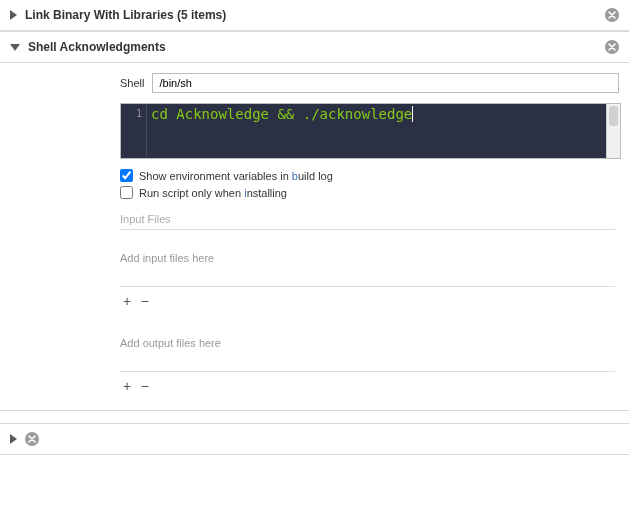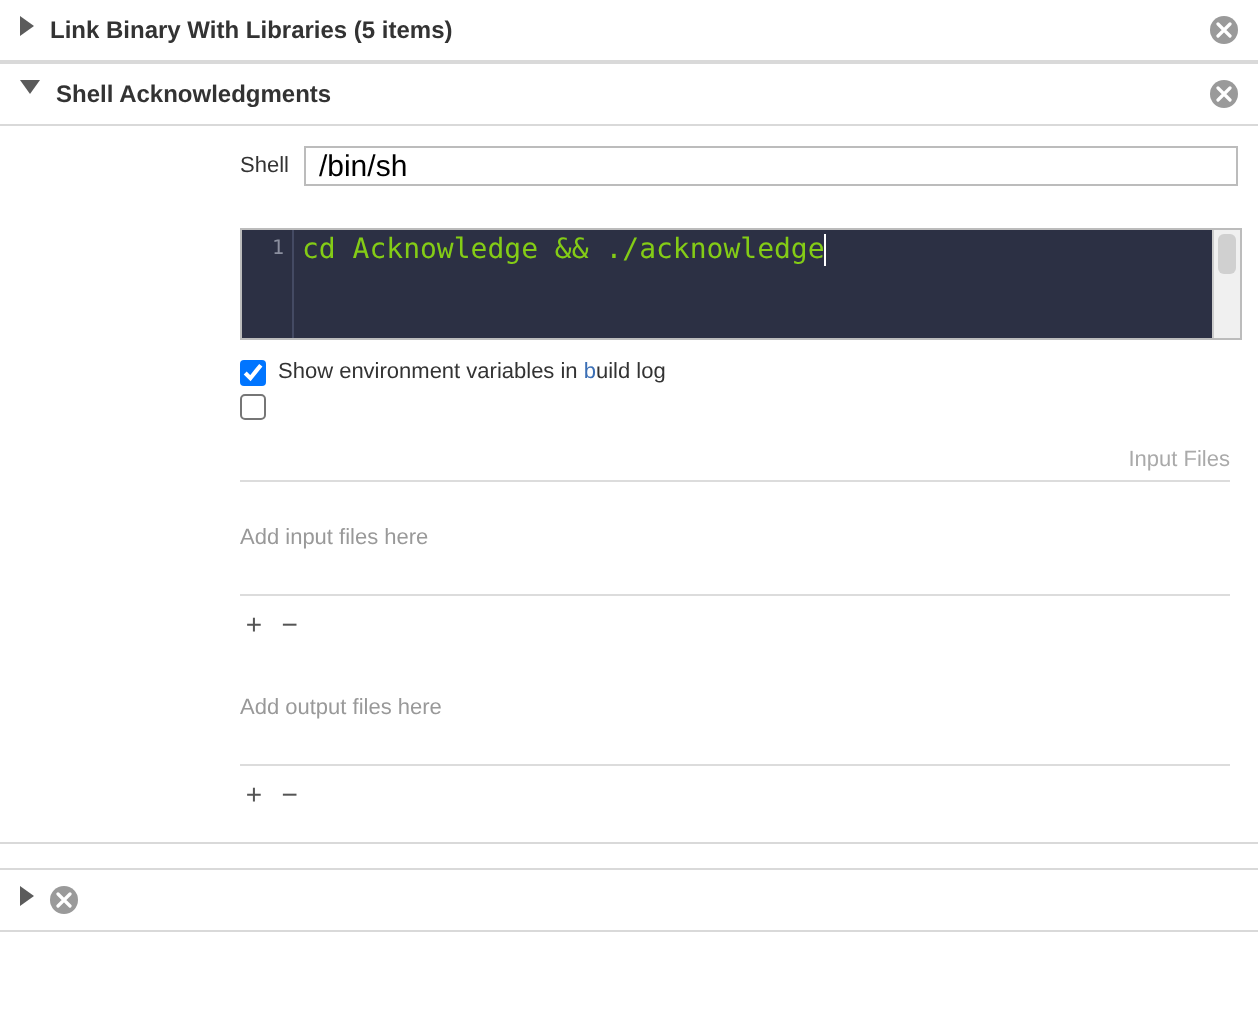--- a/index.html
+++ b/index.html
@@ -5,20 +5,21 @@
   * { box-sizing: border-box; margin: 0; padding: 0; }
   body {
     font-family: "Lucida Grande", "Helvetica Neue", Arial, sans-serif;
     font-size: 12px;
     background: #ffffff;
     color: #333;
     width: 629px;
   }
   .phase-row {
     display: flex;
+    align-items: center;
     padding: 8px 10px;
     border-top: 1px solid #d9d9d9;
     border-bottom: 1px solid #d9d9d9;
     background: #fff;
   }
   .phase-row.first { border-top: none; }
   .disclosure {
     width: 0; height: 0;
     display: inline-block;
     margin-right: 8px;
@@ -39,26 +40,26 @@
     background: #9a9a9a; color: #fff; font-size: 10px; line-height: 14px;
     text-align: center; cursor: pointer;
     display: flex; align-items: center; justify-content: center;
   }
   .close-btn svg { display: block; }
   .expanded-body {
     padding: 10px 10px 10px 120px;
     border-bottom: 1px solid #d9d9d9;
   }
   .shell-row {
-    display: flex; align-items: center; margin-bottom: 21px;
+    display: flex; align-items: center; margin-bottom: 10px;
   }
   .shell-label { font-size: 11px; margin-right: 8px; color: #333; }
   .shell-input {
     flex: 1; height: 20px; border: 1px solid #bcbcbc;
-    font-size: 15px; padding: 2px 6px;
+    font-size: 11px; padding: 2px 6px;
     background: #fff;
   }
   .code-editor {
     display: flex;
     background: #2c3044;
     height: 56px;
     border: 1px solid #bcbcbc;
     position: relative;
     margin-right: -2px;
   }
@@ -94,32 +95,31 @@
   }
   .scrollbar::before {
     content: "";
     position: absolute;
     top: 2px; left: 2px; right: 2px;
     height: 20px;
     background: #d0d0d0;
     border-radius: 3px;
   }
   .checkbox-row {
-    display: flex; align-items: flex-start;
+    display: flex; align-items: center;
     margin-top: 10px;
     font-size: 11px;
   }
   .checkbox-row input { margin-right: 6px; }
   .checkbox-row .accent { color: #3b6fb5; }
   .section-label {
     font-size: 11px; color: #aaa;
     border-bottom: 1px solid #dcdcdc;
     padding: 14px 0 4px 0;
     margin-right: 4px;
-    text-align: right;
   }
   .placeholder-area {
     text-align: left;
     color: #999;
     font-size: 11px;
     padding: 22px 0;
     border-bottom: 1px solid #dcdcdc;
     margin-right: 4px;
   }
   .addremove {
@@ -168,20 +168,23 @@
 
   <label class="checkbox-row">
     <input type="checkbox" checked="" style="">
     <span>
       <span>Show environment variables in </span><span class="accent">b</span><span>uild log</span>
     </span>
   </label>
 
   <label class="checkbox-row" style="margin-top:4px">
     <input type="checkbox" style="">
+    <span>
+      <span>Run script only when </span><span class="accent">i</span><span>nstalling</span>
+    </span>
   </label>
 
   <div class="section-label">Input Files</div>
   <div class="placeholder-area">Add input files here</div>
   <div class="addremove">
     <span>+</span>
     <span>−</span>
   </div>
 
   <div class="placeholder-area">Add output files here</div>

